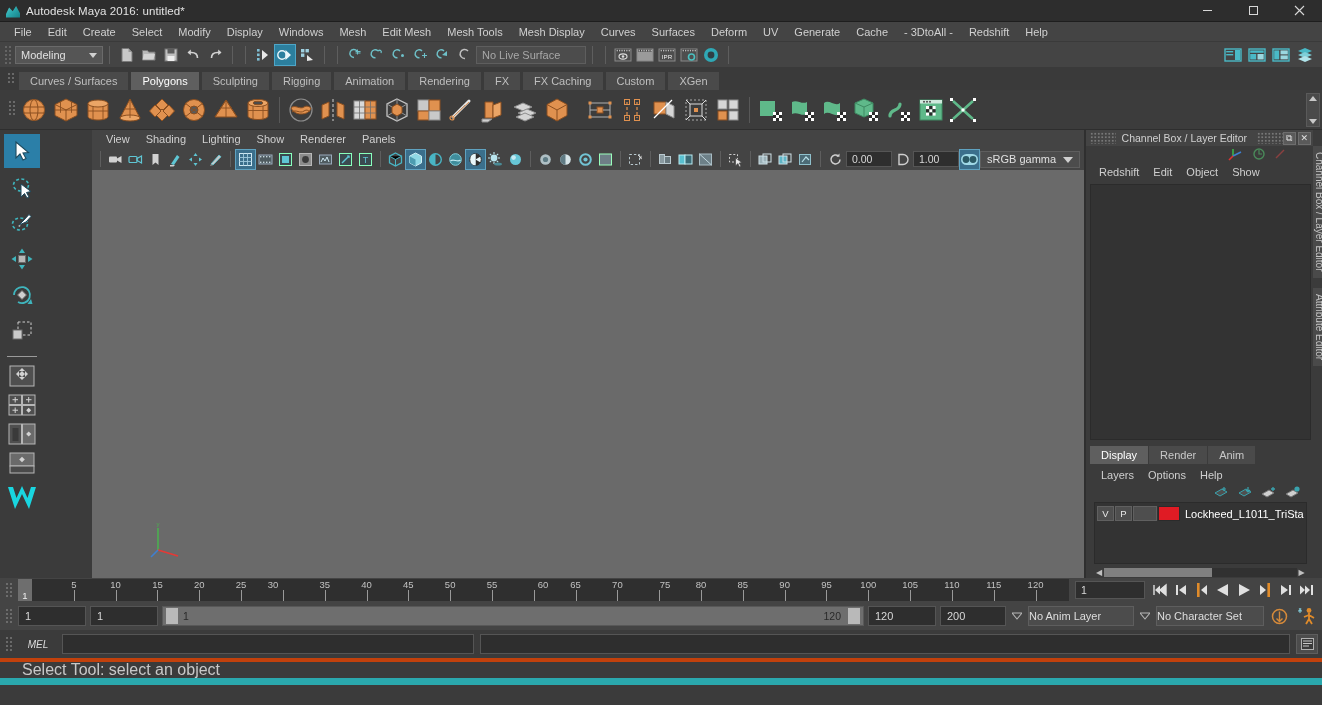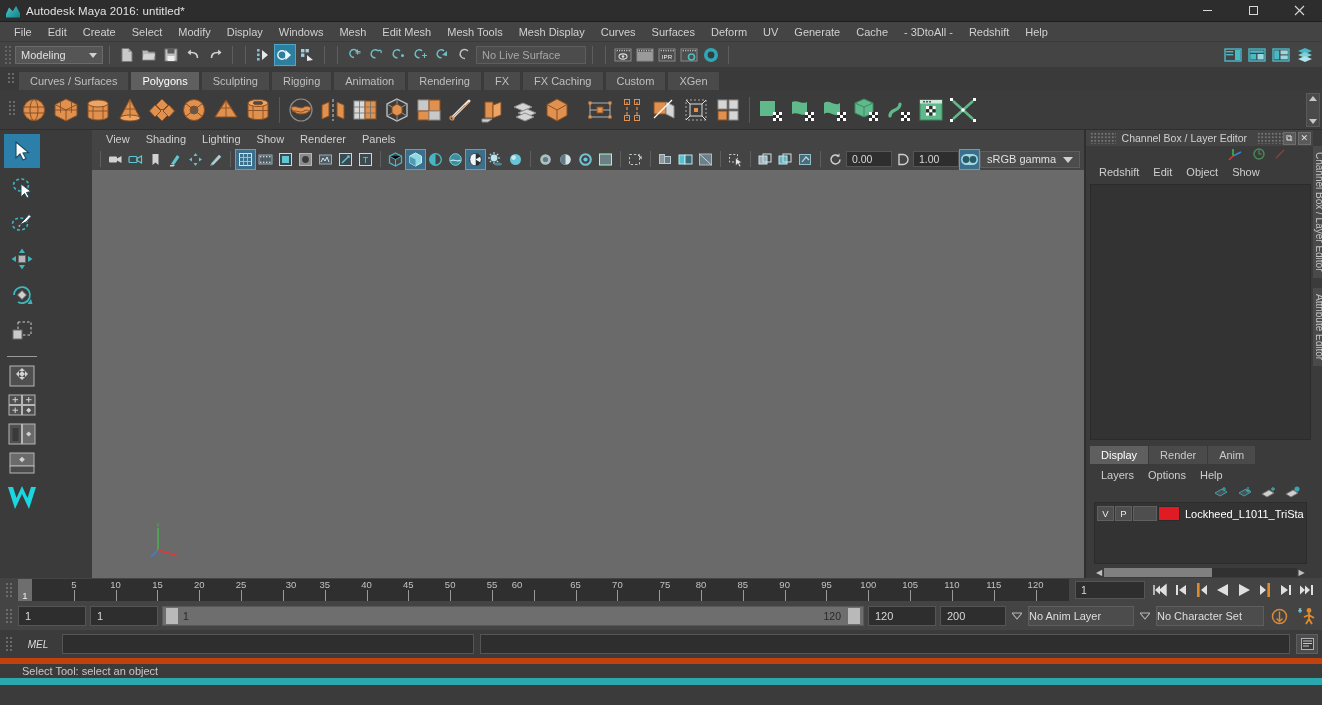--- a/index.html
+++ b/index.html
@@ -162,21 +162,21 @@
      display:flex;align-items:center;flex:0 0 auto;}
   
   #melrow{ height:28px;background:#3b3b3b;display:flex;align-items:center;padding-left:4px;gap:6px;}
   #melrow .mellabel{ width:36px;text-align:center;font-size:10px;color:#dcdcdc;font-style:italic;}
   #melinput{ height:20px;background:#2e2e2e;border:1px solid #555;flex:0 0 auto;width:412px;}
   #meloutput{ height:20px;background:#2e2e2e;border:1px solid #555;flex:1;}
   #melrow .endbtn{ width:22px;height:20px;background:#4c4c4c;border:1px solid #5e5e5e;margin-right:4px;
      display:flex;align-items:center;justify-content:center;}
   
   #helpline{ height:20px;background:#3b3b3b;display:flex;align-items:center;padding-left:22px;
-     font-size:11px;color:#c8c8c8;border-top:6px solid #c2410c;}
+     font-size:16px;color:#c8c8c8;border-top:4px solid #c2410c;}
   #bottomstrip{ height:7px;background:#2aa8ad;}
   svg{ display:block; }
 </style>
 </head>
 <body>
 
 <div id="titlebar">
   <div class="app-icon"></div>
   <div class="title">Autodesk Maya 2016: untitled*</div>
   <div class="winbtns">
@@ -1367,33 +1367,33 @@
       <div class="tlab" style="left: 55.8145px;">5</div>
       <div class="tick" style="left: 97.629px;"></div>
       <div class="tlab" style="left: 97.629px;">10</div>
       <div class="tick" style="left: 139.444px;"></div>
       <div class="tlab" style="left: 139.444px;">15</div>
       <div class="tick" style="left: 181.258px;"></div>
       <div class="tlab" style="left: 181.258px;">20</div>
       <div class="tick" style="left: 223.073px;"></div>
       <div class="tlab" style="left: 223.073px;">25</div>
       <div class="tick" style="left: 264.887px;"></div>
-      <div class="tlab" style="left: 273px;">30</div>
+      <div class="tlab" style="left: 255px;">30</div>
       <div class="tick" style="left: 306.702px;"></div>
       <div class="tlab" style="left: 306.702px;">35</div>
       <div class="tick" style="left: 348.516px;"></div>
       <div class="tlab" style="left: 348.516px;">40</div>
       <div class="tick" style="left: 390.331px;"></div>
       <div class="tlab" style="left: 390.331px;">45</div>
       <div class="tick" style="left: 432.145px;"></div>
       <div class="tlab" style="left: 432.145px;">50</div>
       <div class="tick" style="left: 473.96px;"></div>
       <div class="tlab" style="left: 473.96px;">55</div>
       <div class="tick" style="left: 515.774px;"></div>
-      <div class="tlab" style="left: 499px;">60</div>
+      <div class="tlab" style="left: 525px;">60</div>
       <div class="tick" style="left: 557.589px;"></div>
       <div class="tlab" style="left: 557.589px;">65</div>
       <div class="tick" style="left: 599.403px;"></div>
       <div class="tlab" style="left: 599.403px;">70</div>
       <div class="tick" style="left: 641.218px;"></div>
       <div class="tlab" style="left: 647px;">75</div>
       <div class="tick" style="left: 683.032px;"></div>
       <div class="tlab" style="left: 683.032px;">80</div>
       <div class="tick" style="left: 724.847px;"></div>
       <div class="tlab" style="left: 724.847px;">85</div>

